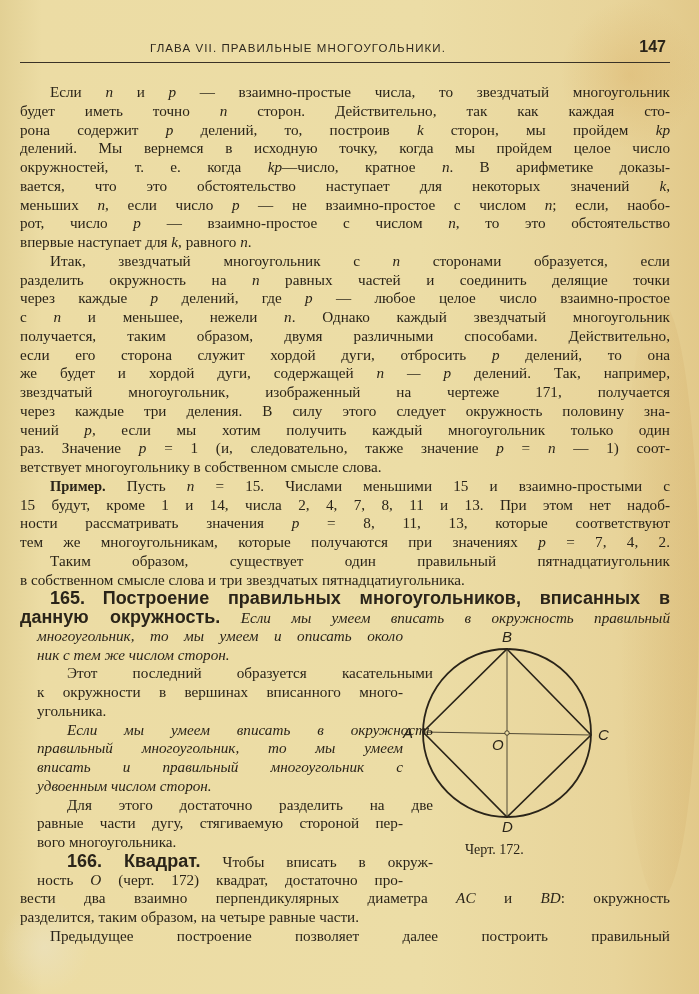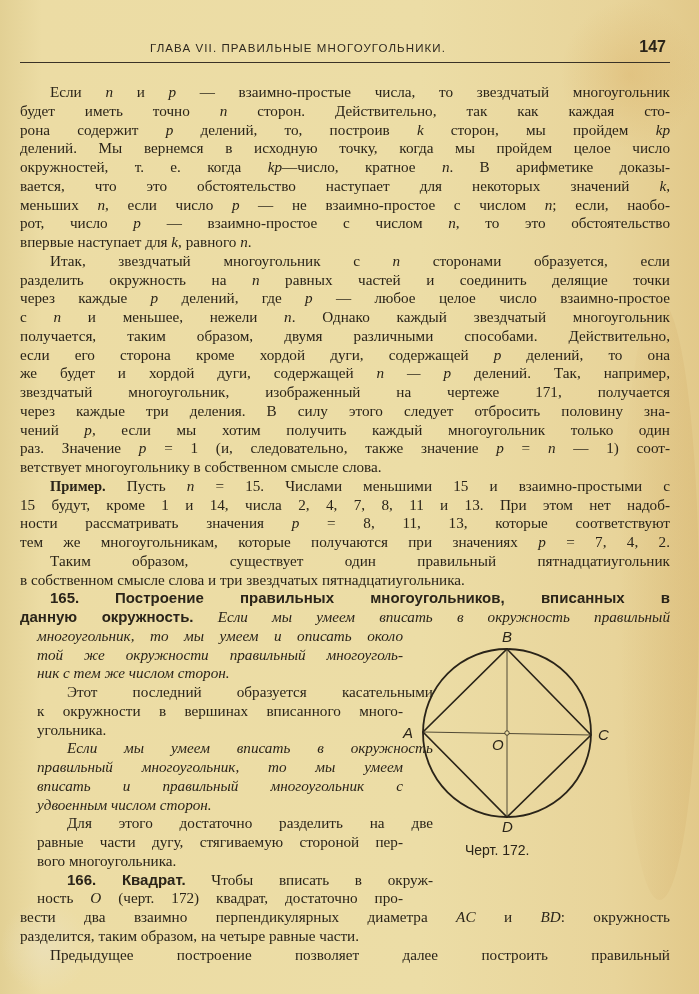--- a/index.html
+++ b/index.html
@@ -29,26 +29,26 @@
   .body {
     position: absolute; left: 20px; top: 83px; width: 650px;
     font-size: 15.2px; line-height: 18.75px;
   }
   .line { white-space: nowrap; text-align: justify; text-align-last: justify; height: 18.75px; overflow: visible; }
   .line.last { text-align-last: left; }
   .line.ind { padding-left: 30px; }
   .line.narrow { width: 366px; margin-left: 17px; }
   .i { font-style: italic; }
   .b { font-weight: bold; font-family: Liberation Serif, serif; font-size: 14.5px; }
-  .sectitle { font-weight: bold; font-family: "Liberation Sans", sans-serif; font-size: 15px; }
+  .sectitle { font-weight: bold; font-family: "Liberation Sans", sans-serif; font-size: 18px; }
   .figure { position: absolute; left: 395px; top: 628px; width: 240px; height: 235px; }
   .figure svg { position: absolute; left: 0; top: 0; }
   .caption {
     position: absolute; left: 70px; top: 214px; font-size: 14px; color: #2a2419;
-    font-family: Liberation Sans, sans-serif;
+    font-family: Liberation Serif, serif;
   }
   .ptlabel { position: absolute; font-family: "Liberation Sans", sans-serif; font-style: italic; font-size: 15px; color: #2a2419; }
 </style>
 </head>
 <body>
 
 <div class="page">
   <div class="stain" style="left:560px;top:0px;width:140px;height:150px;background:radial-gradient(ellipse at center, rgba(214,168,90,0.35), rgba(214,168,90,0) 70%);"></div>
   <div class="stain" style="left:0px;top:900px;width:90px;height:94px;background:radial-gradient(ellipse at center, rgba(235,225,190,0.7), rgba(235,225,190,0) 70%);"></div>
   <div class="stain" style="left:620px;top:300px;width:79px;height:600px;background:linear-gradient(90deg, rgba(220,190,120,0), rgba(214,178,110,0.35));"></div>
@@ -69,24 +69,24 @@
         <div class="line "><span>меньших </span><span class="i">n</span><span>, если число </span><span class="i">p</span><span> — не взаимно-простое с числом </span><span class="i">n</span><span>; если, наобо-</span></div>
         <div class="line "><span>рот, число </span><span class="i">p</span><span> — взаимно-простое с числом </span><span class="i">n</span><span>, то это обстоятельство</span></div>
         <div class="line  last"><span>впервые наступает для </span><span class="i">k</span><span>, равного </span><span class="i">n</span><span>.</span></div>
       </div>
     <div id="p2">
         <div class="line  ind"><span>Итак, звездчатый многоугольник с </span><span class="i">n</span><span> сторонами образуется, если</span></div>
         <div class="line "><span>разделить окружность на </span><span class="i">n</span><span> равных частей и соединить делящие точки</span></div>
         <div class="line "><span>через каждые </span><span class="i">p</span><span> делений, где </span><span class="i">p</span><span> — любое целое число взаимно-простое</span></div>
         <div class="line "><span>с </span><span class="i">n</span><span> и меньшее, нежели </span><span class="i">n</span><span>. Однако каждый звездчатый многоугольник</span></div>
         <div class="line "><span>получается, таким образом, двумя различными способами. Действительно,</span></div>
-        <div class="line "><span>если его сторона кроме хордой дуги, содержащей </span><span class="i">p</span><span> делений, то она</span></div>
+        <div class="line "><span>если его сторона служит хордой дуги, отбросить </span><span class="i">p</span><span> делений, то она</span></div>
         <div class="line "><span>же будет и хордой дуги, содержащей </span><span class="i">n — p</span><span> делений. Так, например,</span></div>
         <div class="line "><span>звездчатый многоугольник, изображенный на чертеже 171, получается</span></div>
-        <div class="line "><span>через каждые три деления. В силу этого следует отбросить половину зна-</span></div>
+        <div class="line "><span>через каждые три деления. В силу этого следует окружность половину зна-</span></div>
         <div class="line "><span>чений </span><span class="i">p</span><span>, если мы хотим получить каждый многоугольник только один</span></div>
         <div class="line "><span>раз. Значение </span><span class="i">p</span><span> = 1 (и, следовательно, также значение </span><span class="i">p</span><span> = </span><span class="i">n</span><span> — 1) соот-</span></div>
         <div class="line  last"><span>ветствует многоугольнику в собственном смысле слова.</span></div>
       </div>
     <div id="p3">
         <div class="line  ind"><span class="b">Пример.</span><span> Пусть </span><span class="i">n</span><span> = 15. Числами меньшими 15 и взаимно-простыми с</span></div>
         <div class="line "><span>15 будут, кроме 1 и 14, числа 2, 4, 7, 8, 11 и 13. При этом нет надоб-</span></div>
         <div class="line "><span>ности рассматривать значения </span><span class="i">p</span><span> = 8, 11, 13, которые соответствуют</span></div>
         <div class="line "><span>тем же многоугольникам, которые получаются при значениях </span><span class="i">p</span><span> = 7, 4, 2.</span></div>
       </div>
@@ -101,21 +101,20 @@
         <span class="sectitle"> </span>
         <span class="sectitle">Построение правильных многоугольников, вписанных в</span>
       </div>
       <div class="line">
         <span class="sectitle">данную окружность.</span>
         <span> </span>
         <span class="i">Если мы умеем вписать в окружность правильный</span>
       </div>
       <div id="s165-italic">
           <div class="line  narrow i"><span>многоугольник, то мы умеем и описать около</span></div>
-          <div class="line  narrow i"><span>той же окружности правильный многоуголь-</span></div>
           <div class="line  last narrow i"><span>ник с тем же числом сторон.</span></div>
         </div>
       <div id="s165-tangent">
           <div class="line  ind narrow"><span>Этот последний образуется касательными</span></div>
           <div class="line  narrow"><span>к окружности в вершинах вписанного много-</span></div>
           <div class="line  last narrow"><span>угольника.</span></div>
         </div>
       <div id="s165-italic2">
           <div class="line  ind narrow i"><span>Если мы умеем вписать в окружность</span></div>
           <div class="line  narrow i"><span>правильный многоугольник, то мы умеем</span></div>

